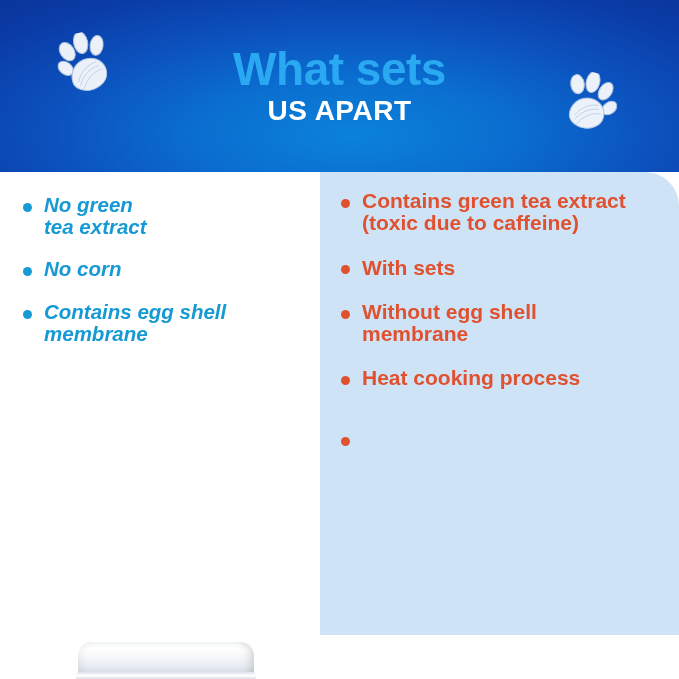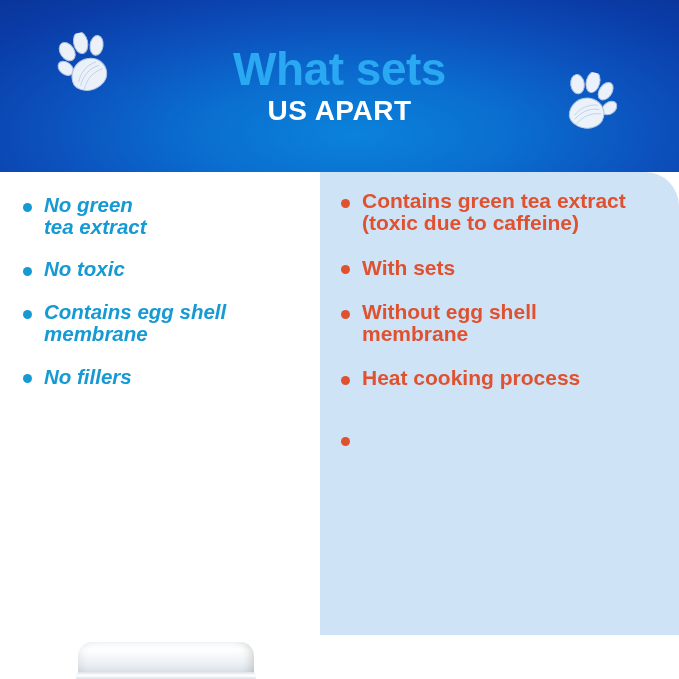--- a/index.html
+++ b/index.html
@@ -173,29 +173,25 @@
 
   <div class="panel-left">
 
     <ul class="list list-left">
       <li class="li">
         <span class="dot"></span>
         <span>No green<br>tea extract</span>
       </li>
       <li class="li">
         <span class="dot"></span>
-        <span>No toxic</span>
+        <span>No corn</span>
       </li>
       <li class="li">
         <span class="dot"></span>
         <span>Contains egg shell<br>membrane</span>
-      </li>
-      <li class="li">
-        <span class="dot"></span>
-        <span>No fillers</span>
       </li>
     </ul>
 
     <div class="jar-our">
       <div class="lid"></div>
       <div class="lid-rim"></div>
 
     </div>
   </div>
 

